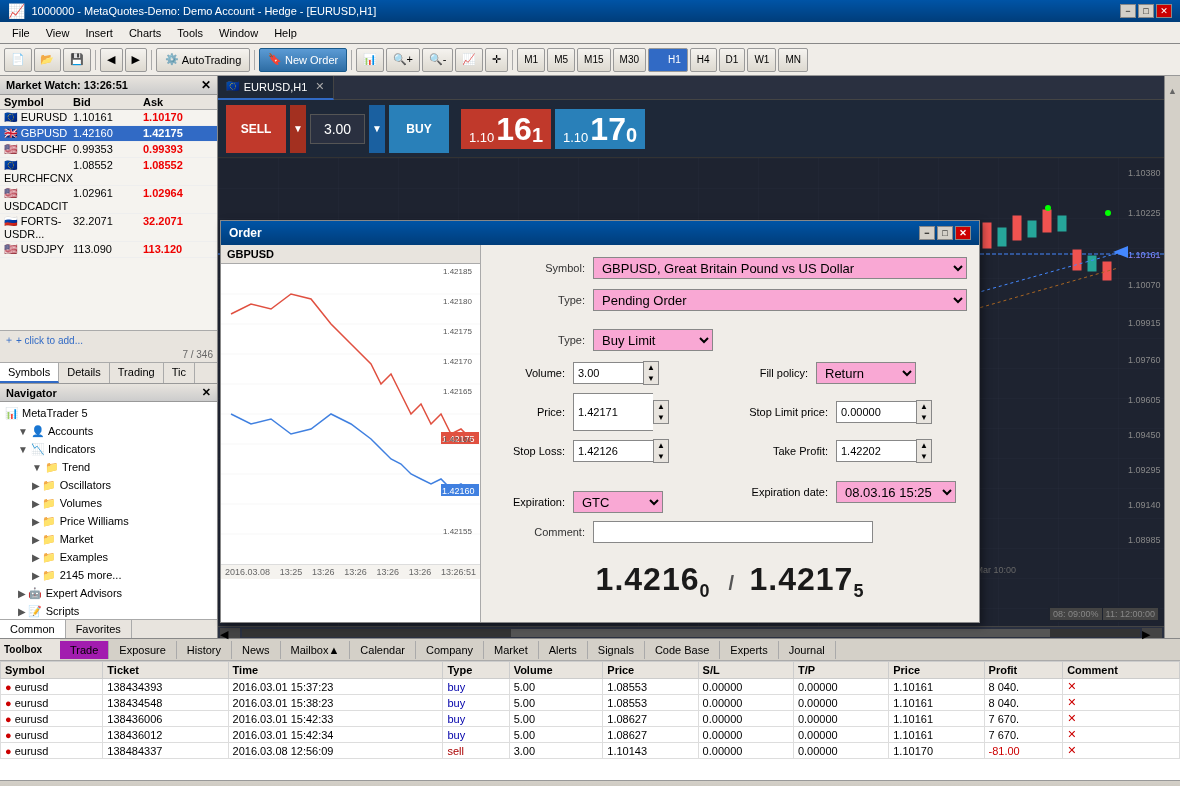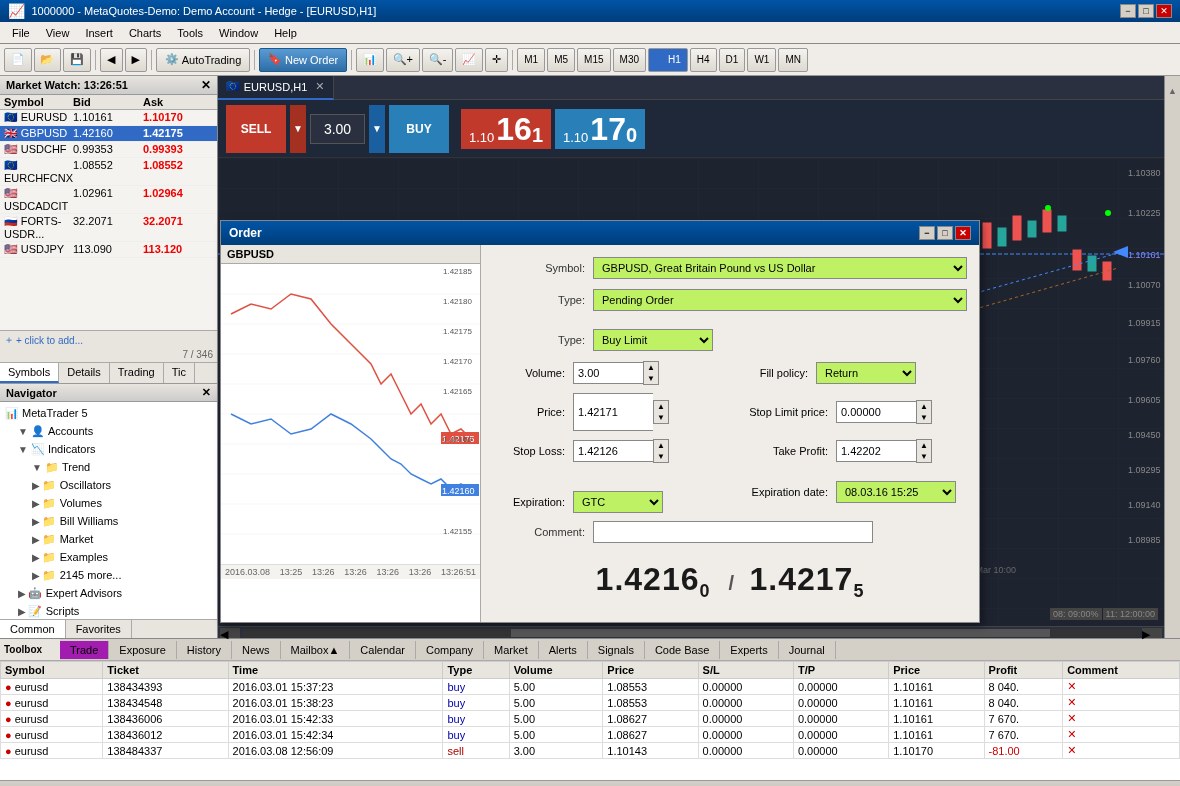--- a/index.html
+++ b/index.html
@@ -82,21 +82,21 @@
     
     .dialog-chart { width: 260px; border-right: 1px solid #aaa; background: white; position: relative; }
     .dialog-chart-title { background: #e8e4de; padding: 3px 6px; font-size: 11px; font-weight: bold; border-bottom: 1px solid #aaa; }
     .dialog-chart-inner { height: 300px; position: relative; background: white; }
     .dialog-chart-times { display: flex; justify-content: space-between; padding: 2px 4px; font-size: 9px; color: #666; background: #f5f3ef; border-top: 1px solid #ddd; }
     
     .dialog-form { flex: 1; padding: 12px; }
     .form-row { display: flex; align-items: center; margin-bottom: 10px; }
     .form-label { width: 100px; font-size: 11px; text-align: right; padding-right: 8px; color: #333; }
     .form-control { flex: 1; }
-    .form-select { width: 100%; height: 22px; border: 1px solid #888; background: #bef264; font-size: 11px; padding: 1px 4px; }
+    .form-select { width: 100%; height: 22px; border: 1px solid #888; background: #f9a8d4; font-size: 13px; padding: 1px 4px; }
     .form-input { width: 100%; height: 22px; border: 1px solid #888; background: white; font-size: 11px; padding: 1px 4px; }
     .form-input-with-spin { display: flex; align-items: center; }
     .form-input-with-spin input { flex: 1; height: 22px; border: 1px solid #888; background: white; font-size: 11px; padding: 1px 4px; border-right: none; }
     .spin-btns { display: flex; flex-direction: column; border: 1px solid #888; }
     .spin-btn { width: 14px; height: 11px; background: #e8e4de; cursor: pointer; display: flex; align-items: center; justify-content: center; font-size: 8px; border: none; }
 
     .bid-ask-display { text-align: center; padding: 8px 0; font-size: 28px; font-weight: bold; color: #1a1a1a; letter-spacing: 1px; }
     
     .place-btn { width: 100%; height: 40px; background: linear-gradient(to bottom, #8ba7d9, #5b7ec5); border: 1px solid #4a6ab5; color: white; font-size: 14px; font-weight: bold; cursor: pointer; border-radius: 2px; }
     
@@ -278,21 +278,21 @@
             <span class="indent"></span>
           <span class="expand">▶</span>
           <span class="icon">📁</span>
           <span>Volumes</span>
         </div>
         <div class="nav-item">
           <span class="indent"></span>
             <span class="indent"></span>
           <span class="expand">▶</span>
           <span class="icon">📁</span>
-          <span>Bill Williams</span>
+          <span>Price Williams</span>
         </div>
         <div class="nav-item">
           <span class="indent"></span>
             <span class="indent"></span>
           <span class="expand">▶</span>
           <span class="icon">📁</span>
           <span>Market</span>
         </div>
         <div class="nav-item">
           <span class="indent"></span>

